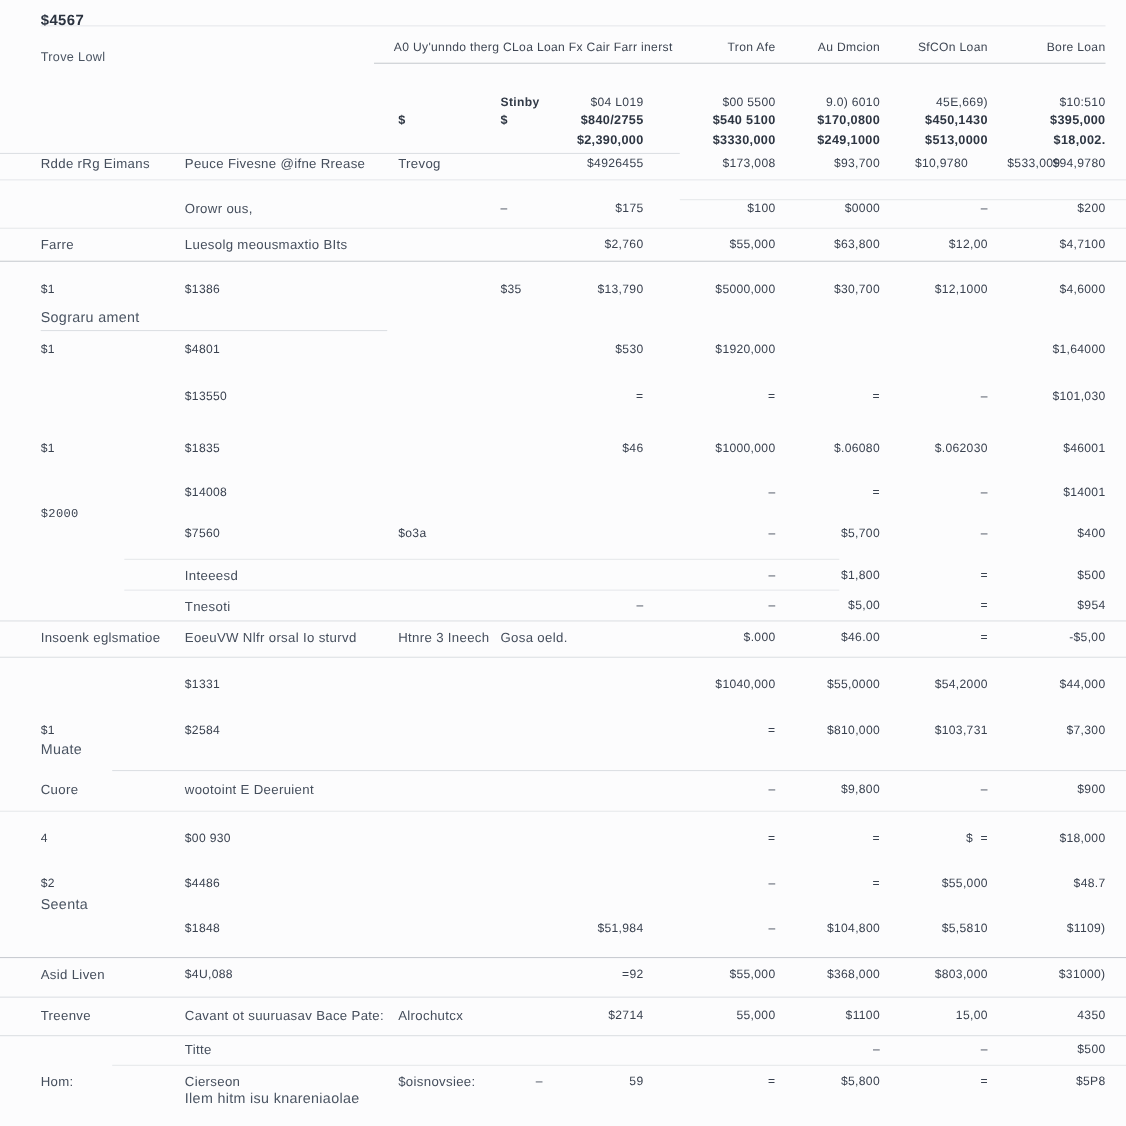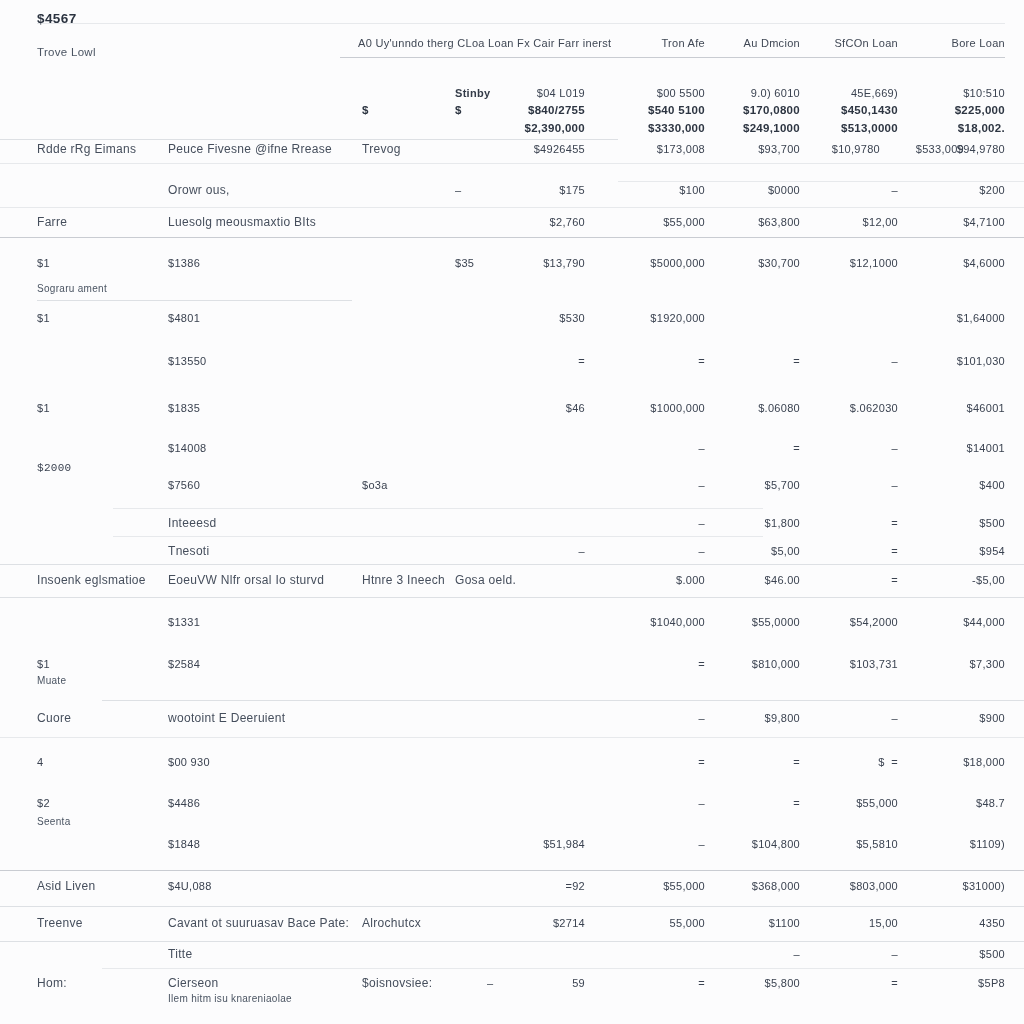--- a/index.html
+++ b/index.html
@@ -29,21 +29,21 @@
   .col-vi{left:869px; width:95px; text-align:right}
   .col-v4{left:885px; width:120px;text-align:right}
   .col-hl{left:358px; width:285px}
   
   .s-title{font-size:13.5px;font-weight:700;color:#2b3340;letter-spacing:.4px}
   .s-sub2{font-size:11.5px;color:#4a5462}
   .s-hdr{font-size:11px;color:#3f4754}
   .s-bold{font-weight:700;color:#2d3542;font-size:11.5px}
   .s-med{font-weight:600;color:#333b48}
   .s-lbl{color:#454e5c;font-size:12px}
-  .s-subl{font-size:10px;color:#4a5462}
+  .s-subl{font-size:13px;color:#4a5462}
 </style>
 </head>
 <body>
 
 <div id="sheet">
     <div class="sep" style="top: 23px; left: 37px; width: 968px; background: rgb(231, 233, 236);"></div>
     <div class="sep" style="top: 57px; left: 340px; width: 665px; background: rgb(201, 204, 210);"></div>
     <div class="sep" style="top: 139px; left: 0px; width: 618px; background: rgb(221, 224, 228);"></div>
     <div class="sep" style="top: 163px; left: 0px; width: 1024px; background: rgb(231, 233, 236);"></div>
     <div class="sep" style="top: 181px; left: 618px; width: 406px; background: rgb(231, 233, 236);"></div>
@@ -81,21 +81,21 @@
       <span class="cell col-v3 ">45E,669)</span>
       <span class="cell col-v4 ">$10:510</span>
     </div>
     <div class="row" style="top: 103px;">
       <span class="cell col-c s-bold">$</span>
       <span class="cell col-dl s-bold">$</span>
       <span class="cell col-d s-bold">$840/2755</span>
       <span class="cell col-v1 s-bold">$540 5100</span>
       <span class="cell col-v2 s-bold">$170,0800</span>
       <span class="cell col-v3 s-bold">$450,1430</span>
-      <span class="cell col-v4 s-bold">$225,000</span>
+      <span class="cell col-v4 s-bold">$395,000</span>
     </div>
     <div class="row" style="top: 121px;">
       <span class="cell col-d s-bold">$2,390,000</span>
       <span class="cell col-v1 s-bold">$3330,000</span>
       <span class="cell col-v2 s-bold">$249,1000</span>
       <span class="cell col-v3 s-bold">$513,0000</span>
       <span class="cell col-v4 s-bold">$18,002.</span>
     </div>
     <div class="row" style="top: 142px;">
       <span class="cell col-a s-lbl">Rdde rRg Eimans</span>

